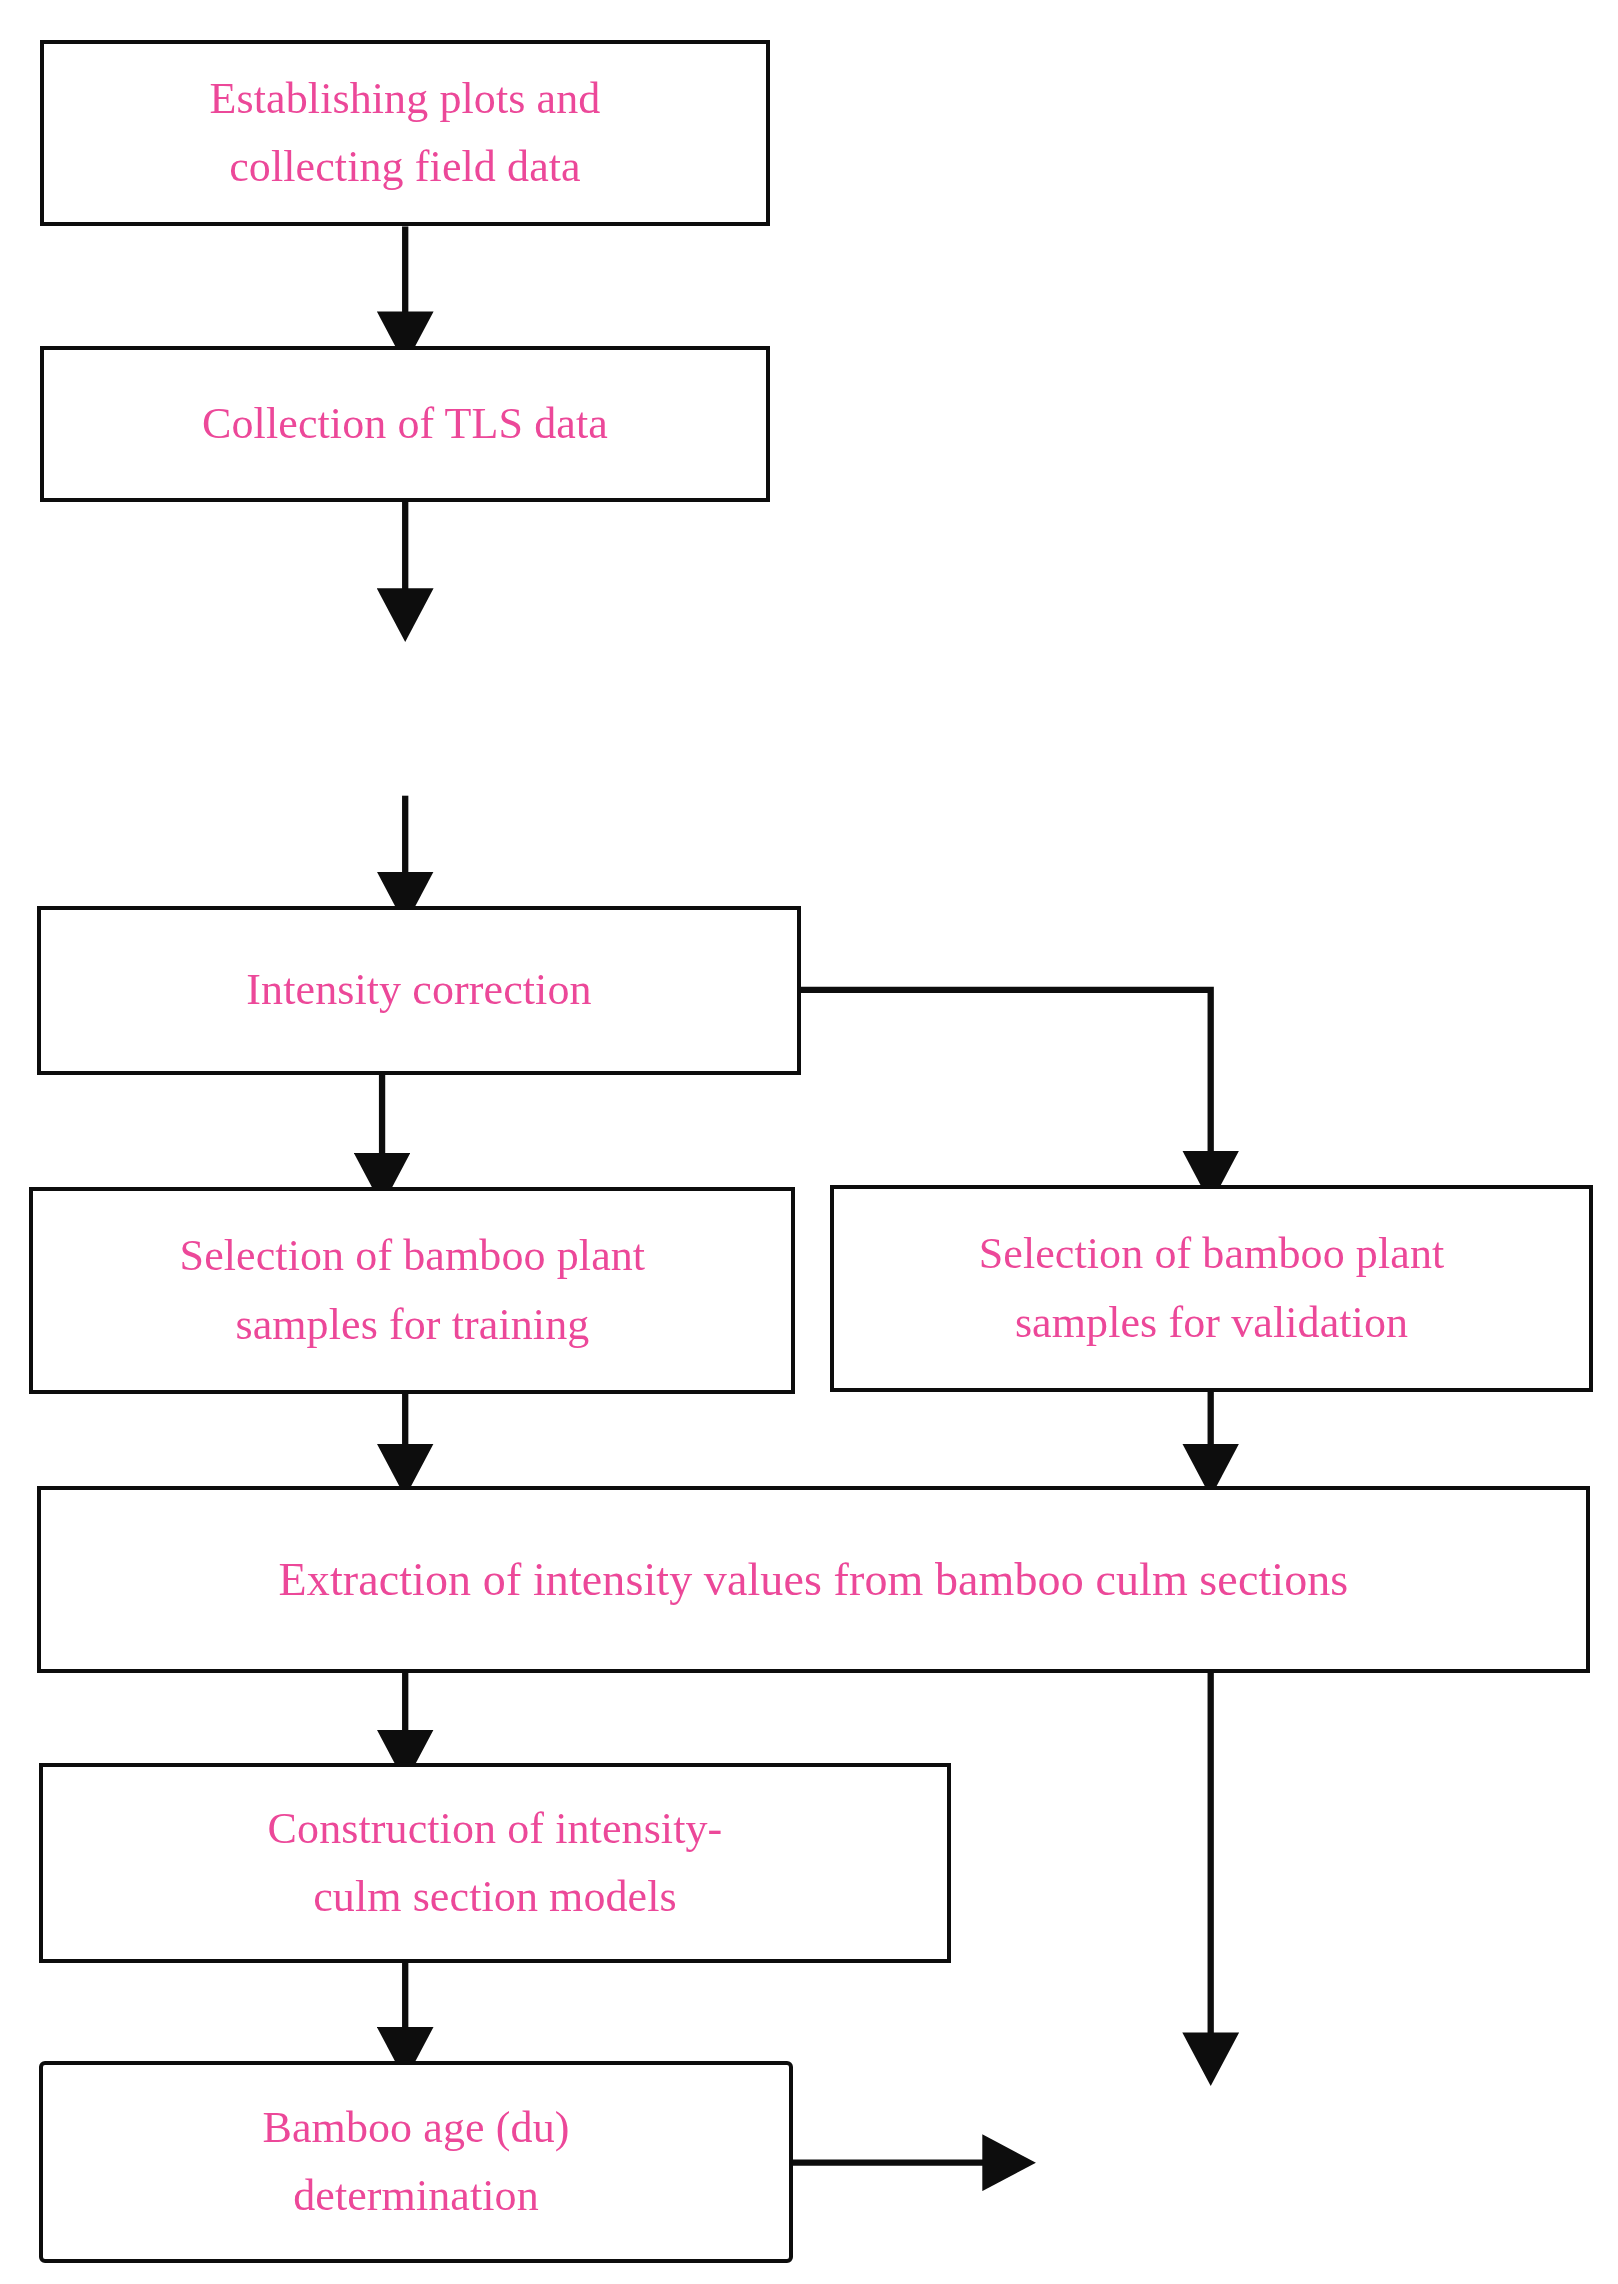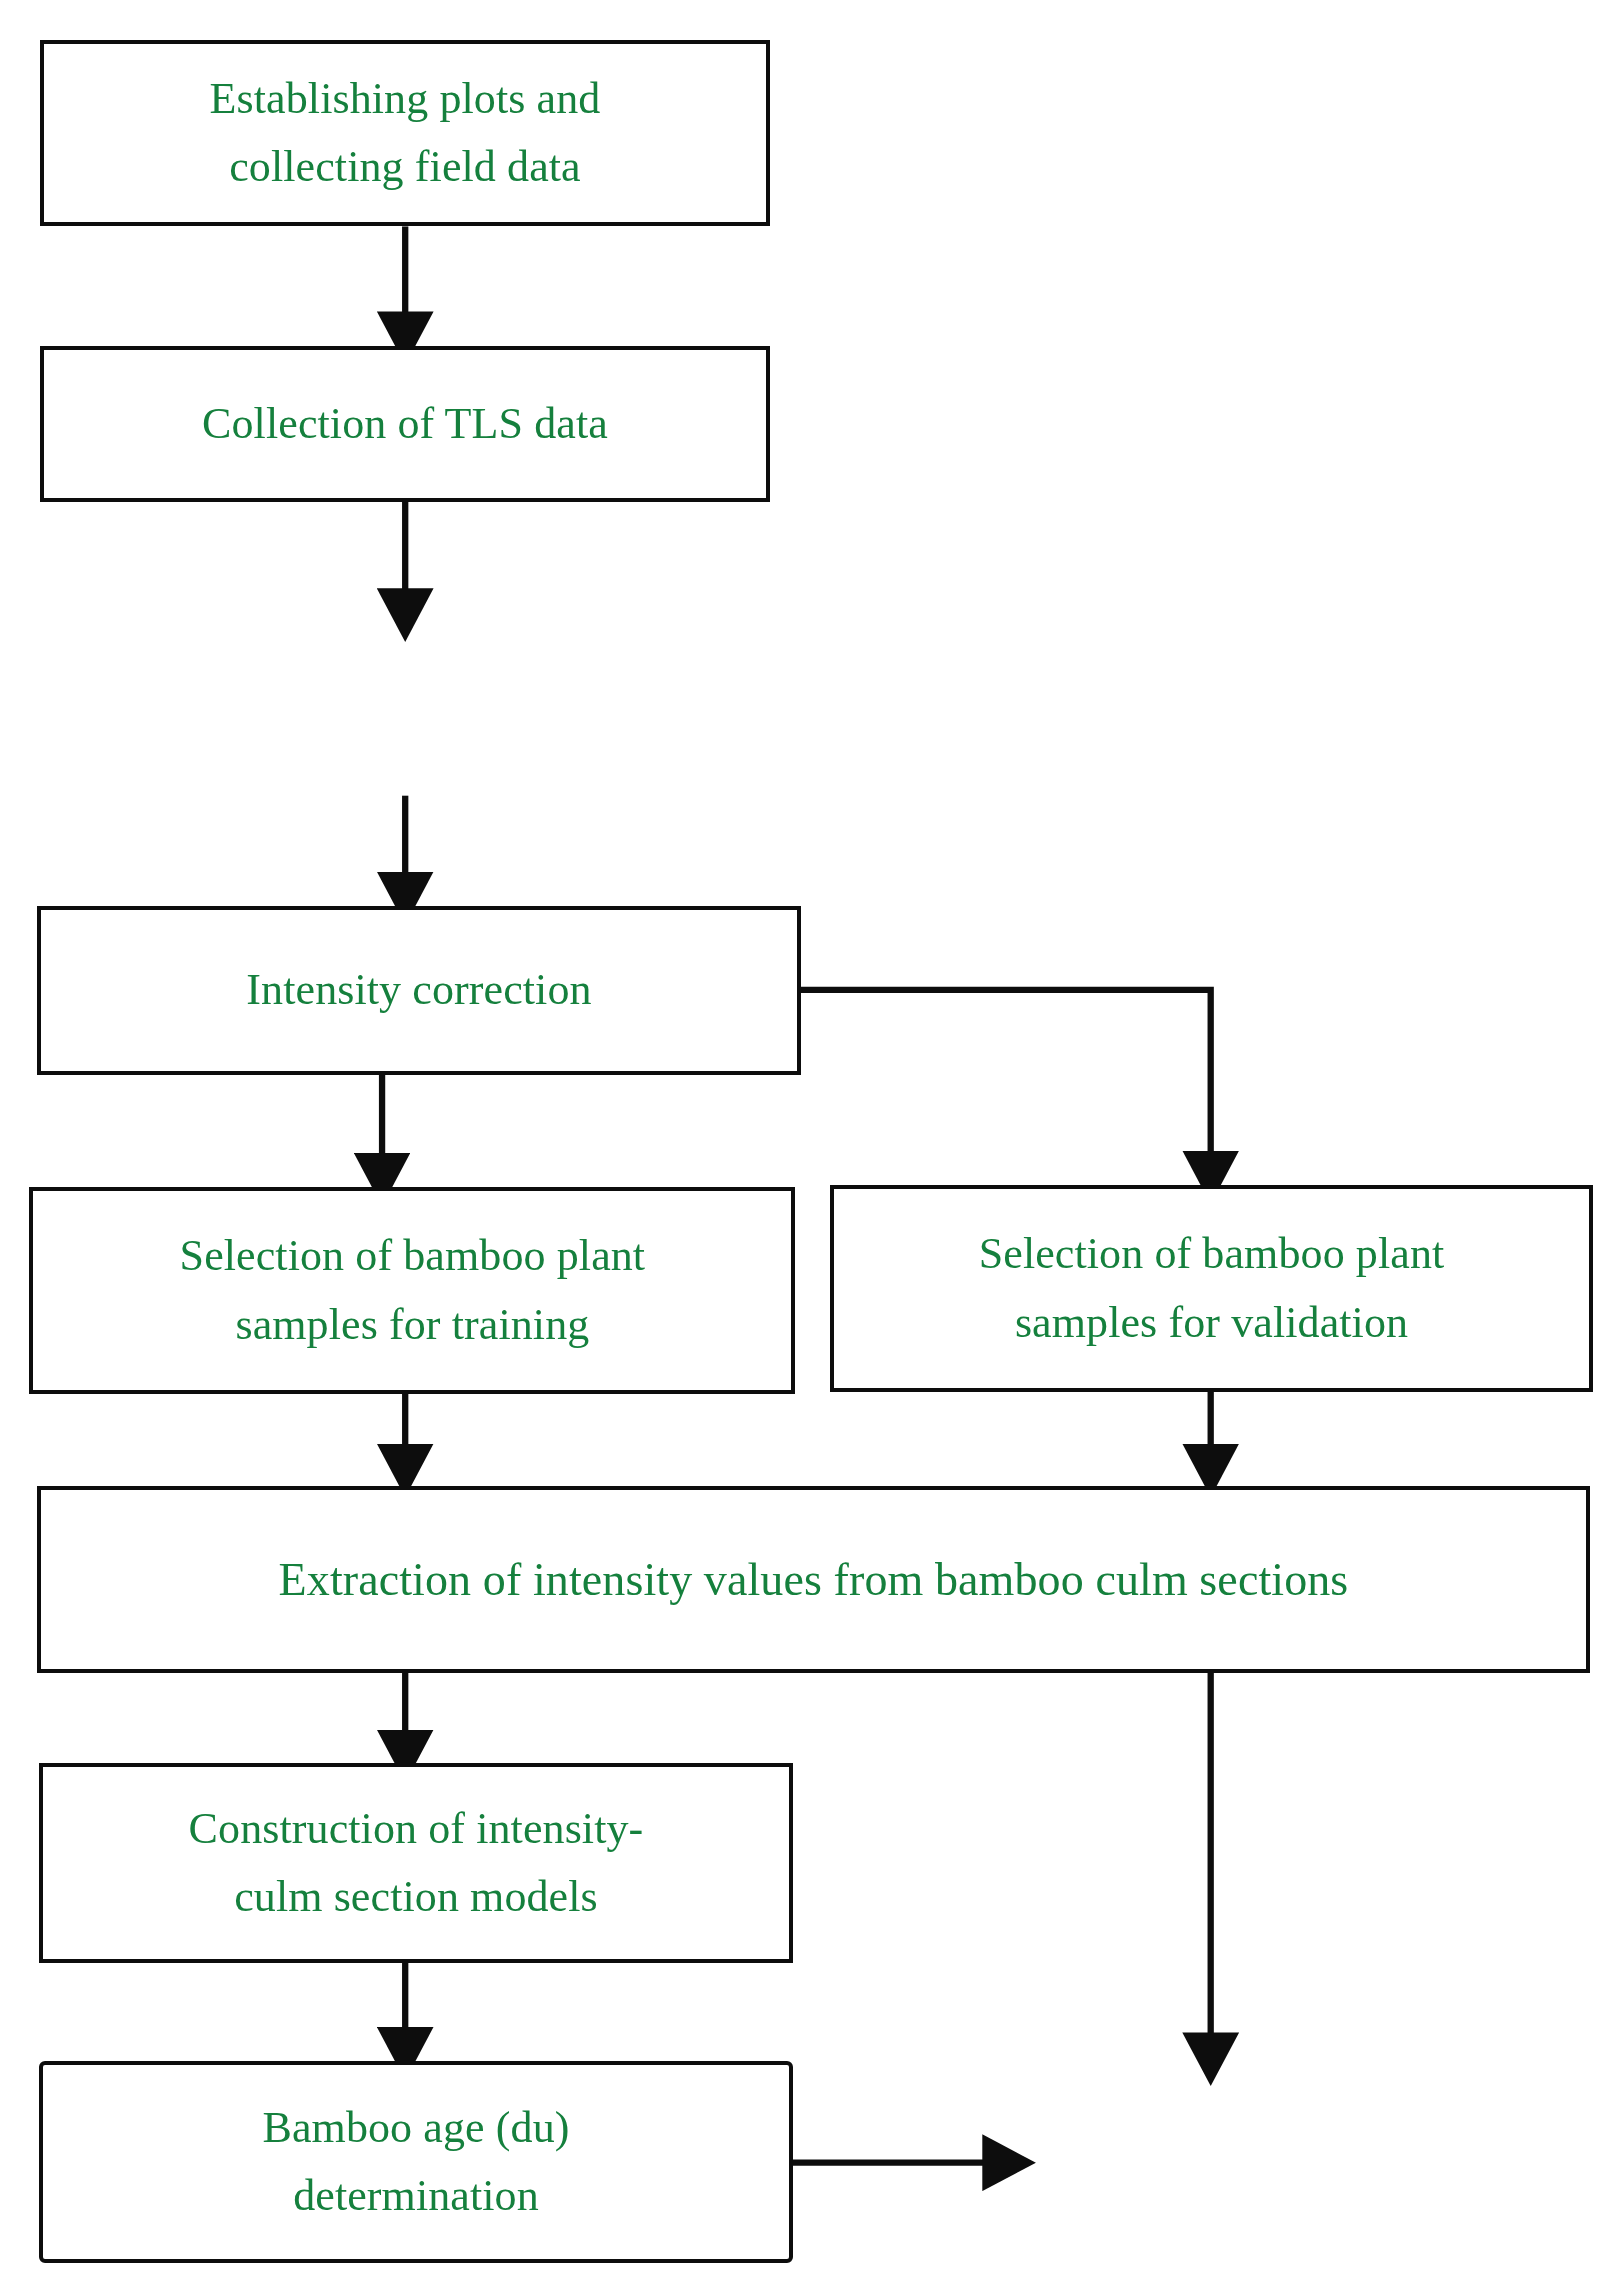--- a/index.html
+++ b/index.html
@@ -26,39 +26,39 @@
   }
   .node {
     position: absolute;
     box-sizing: border-box;
     border: 4.9px solid #0d0d0d;
     background: #ffffff;
     display: flex;
     align-items: center;
     justify-content: center;
     text-align: center;
-    color: #15803d;
+    color: #ec4899;
     font-family: "Liberation Serif", "DejaVu Serif", serif;
     font-size: 44px;
     line-height: 1.55;
     letter-spacing: 0.1px;
   }
   .node-label {
     display: block;
     padding: 0 9.8px;
     white-space: pre-line;
   }
   .n-establish      { left: 40px;   top: 40px;   width: 730px; height: 186px; }
   .n-tls            { left: 40px;   top: 346px;  width: 730px; height: 156px; }
   .n-pre            { left: 40px;   top: 623px;  width: 730px; height: 173px; }
   .n-intensity      { left: 37px;   top: 906px; width: 764px;  height: 169px; }
   .n-train          { left: 29.4px;   top: 1187px; width: 766px; height: 207px; }
   .n-valid-samples  { left: 830px; top: 1185px; width: 763px; height: 207px; }
   .n-extract        { left: 37px;   top: 1478px; width: 1553px; height: 187px; margin-top: 8px; }
-  .n-construct      { left: 39px;   top: 1763px; width: 754px; height: 200px; }
+  .n-construct      { left: 39px;   top: 1763px; width: 912px; height: 200px; }
   .n-bamboo         { left: 39px;   top: 2061px; width: 754px; height: 202px; border-radius: 6px; }
   .n-validation     { left: 1017px; top: 2067px; width: 417px;  height: 189px; }
   .n-extract .node-label { font-size: 46px; }
   .n-validation .node-label { font-size: 46px; }
 </style>
 </head>
 <body>
 
 <div id="flow-root">
 

